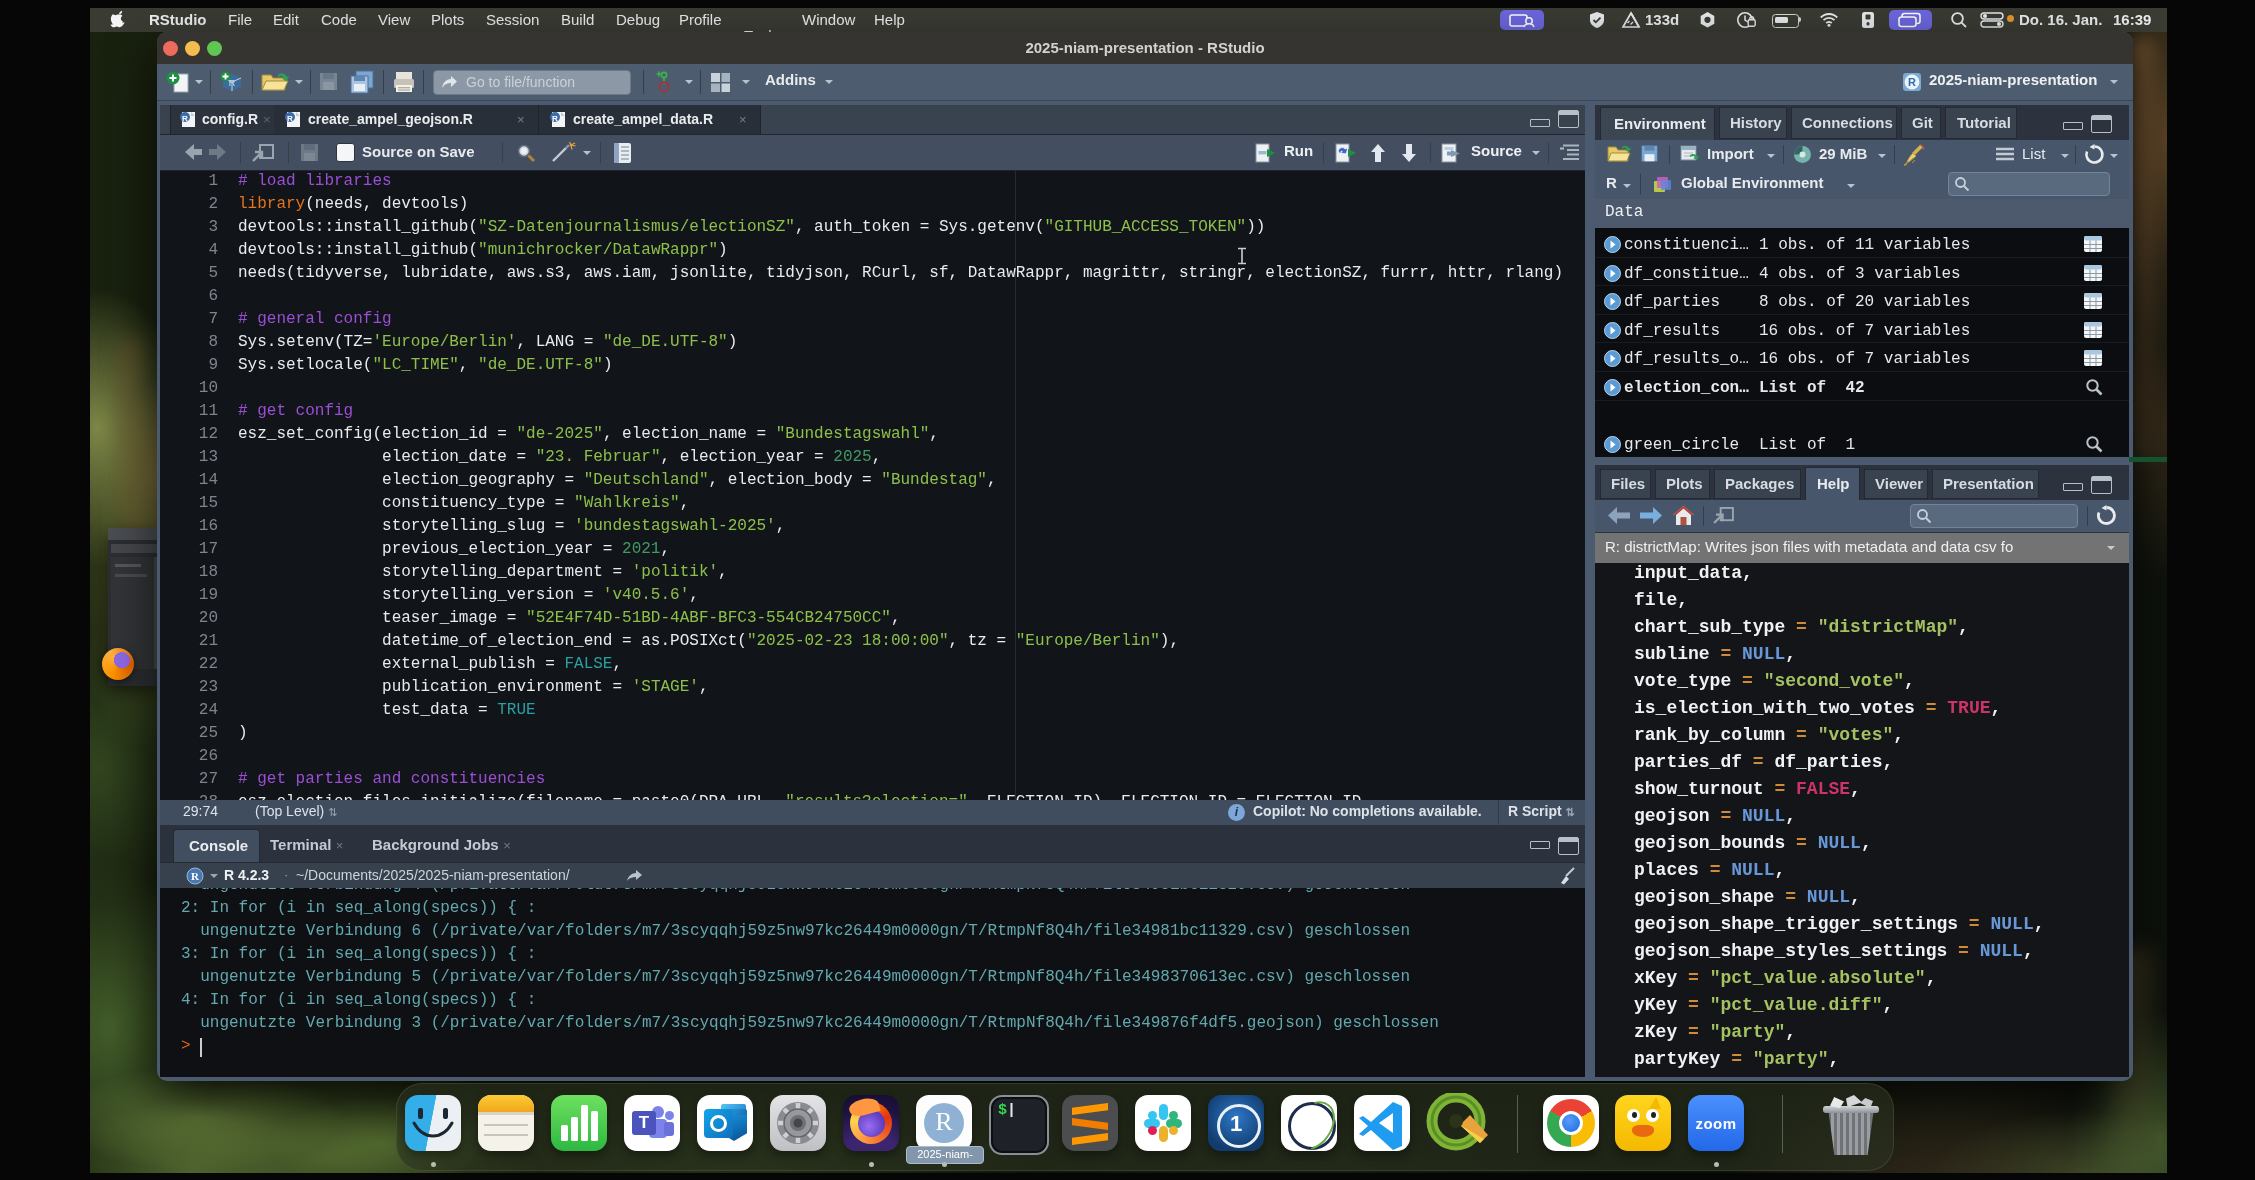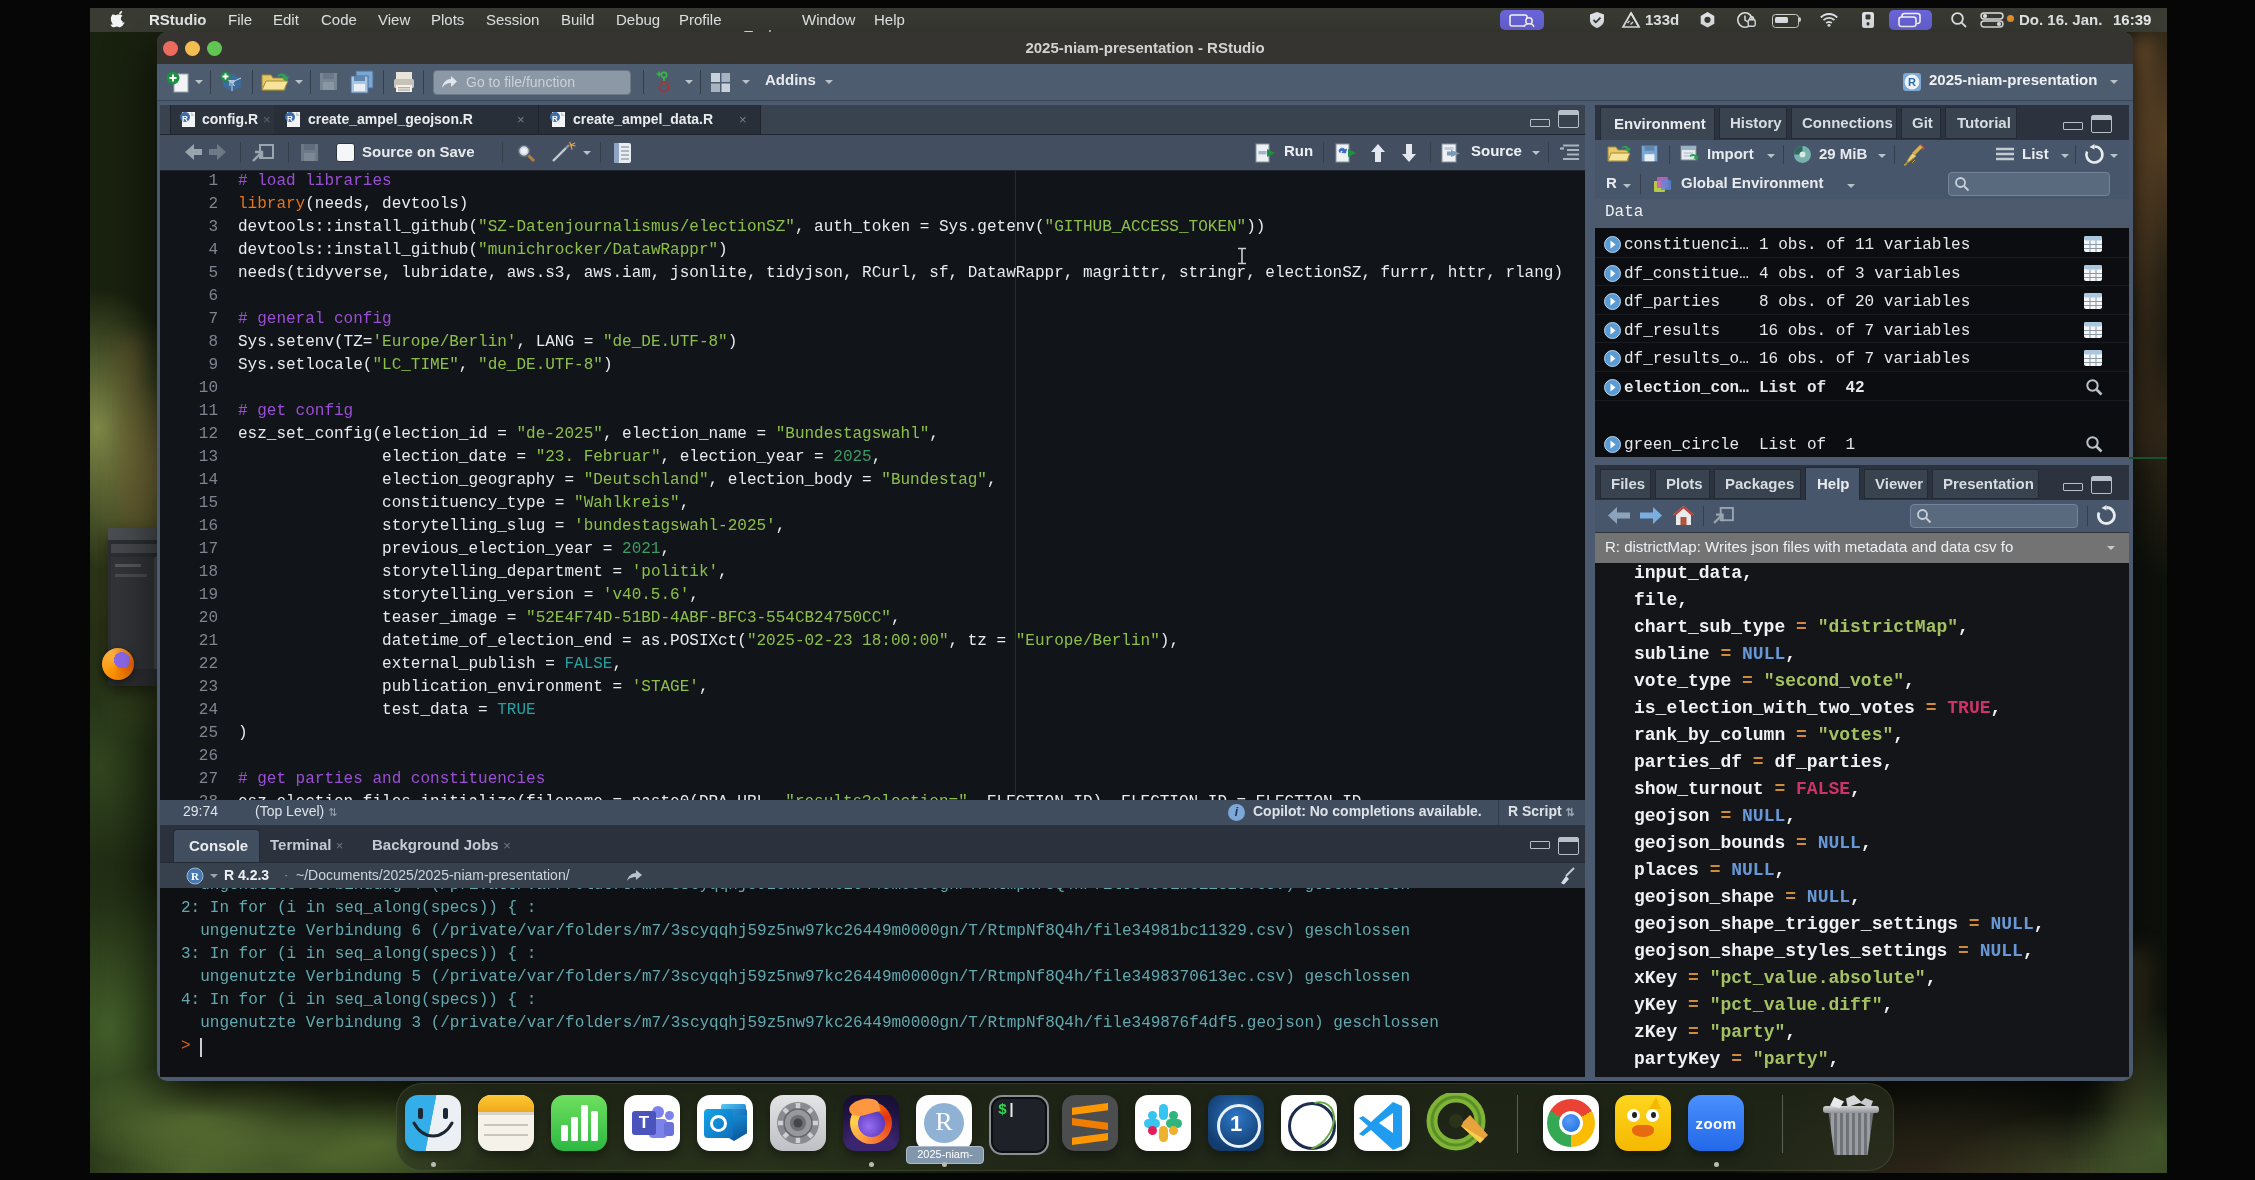--- a/index.html
+++ b/index.html
@@ -514,21 +514,21 @@
    <div class="sep" style="left:299px;top:5px;height:19px;"></div>
    <svg class="ab" style="left:309px;top:3px" width="24" height="24" viewBox="0 0 24 24">
               <path d="M16 2l4 4" stroke="#b05546" stroke-width="2.5"></path>
               <path d="M8 10l8-8 2.5 2.5-8 8z" fill="#d8b24a"></path>
               <path d="M2 22c2-6 4-9 7-12l3 3c-3 3-6 5-12 9z" fill="#e8cf7a" stroke="#b89a3c" stroke-width="1"></path>
               <path d="M5 19l4-4M8 20l3-3" stroke="#b89a3c" stroke-width="1"></path>
             </svg>
    <svg class="ab" style="left:400px;top:7px" width="20" height="16" viewBox="0 0 20 16">
               <path d="M1 2h18M1 7h18M1 12h18" stroke="#c3cad2" stroke-width="2.4"></path>
             </svg>
-   <div class="ab" style="left:427px;top:5px;color:#e8ebee;font-size:15px;font-weight:bold;">List</div>
+   <div class="ab" style="left:427px;top:5px;color:#e8ebee;font-size:15px;font-weight:normal;">List</div>
    <div class="caret ab" style="left:466px;top:14px;border-top-color:#b9c1ca"></div>
    <div class="sep" style="left:480px;top:5px;height:19px;"></div>
    <svg class="ab" style="left:489px;top:4px" width="21" height="21" viewBox="0 0 21 21">
               <path d="M10.5 2.5a8 8 0 11-7.5 5" fill="none" stroke="#e8ebee" stroke-width="2.6"></path>
               <path d="M10.5 0v5.5L5.5 3z" fill="#e8ebee"></path>
             </svg>
    <div class="caret ab" style="left:515px;top:14px;border-top-color:#b9c1ca"></div>
  </div>
  <div class="ab" style="left:0;top:64px;width:534px;height:30px;background:#47566b;">
    <div class="ab" style="left:11px;top:5px;color:#e8ebee;font-size:15px;font-weight:bold;">R</div>
@@ -629,21 +629,21 @@
                 <circle cx="8.5" cy="8.5" r="8" fill="none" stroke="#b9d4ec" stroke-width="1"></circle>
                 <path d="M6.5 4.5l5 4-5 4z" fill="#fff"></path>
               </svg>
    <div class="ab mono" style="left:29px;top:8px;font-size:16px;">election_con…</div>
    <div class="ab mono" style="left:164px;top:8px;font-size:16px;">List of  42</div>
    <svg class="ab" style="left:490px;top:7px" width="18" height="18" viewBox="0 0 18 18">
                 <circle cx="7.5" cy="7.5" r="5.2" fill="none" stroke="#b9c1c9" stroke-width="2"></circle>
                 <path d="M11.5 11.5L16.5 16.5" stroke="#b9c1c9" stroke-width="2.6"></path>
               </svg>
    </div>
-   <div class="ab" style="left:0;top:200.2px;width:606px;height:28.6px;border-bottom:2px solid #14532d;">
+   <div class="ab" style="left:0;top:200.2px;width:606px;height:28.6px;border-bottom:5px solid #14532d;">
    <svg class="ab" style="left:9px;top:8px" width="17" height="17" viewBox="0 0 17 17">
                 <circle cx="8.5" cy="8.5" r="8" fill="#5b9bd5"></circle>
                 <circle cx="8.5" cy="8.5" r="8" fill="none" stroke="#b9d4ec" stroke-width="1"></circle>
                 <path d="M6.5 4.5l5 4-5 4z" fill="#fff"></path>
               </svg>
    <div class="ab mono" style="left:29px;top:8px;font-size:16px;">green_circle</div>
    <div class="ab mono" style="left:164px;top:8px;font-size:16px;">List of  1</div>
    <svg class="ab" style="left:490px;top:7px" width="18" height="18" viewBox="0 0 18 18">
                 <circle cx="7.5" cy="7.5" r="5.2" fill="none" stroke="#b9c1c9" stroke-width="2"></circle>
                 <path d="M11.5 11.5L16.5 16.5" stroke="#b9c1c9" stroke-width="2.6"></path>

